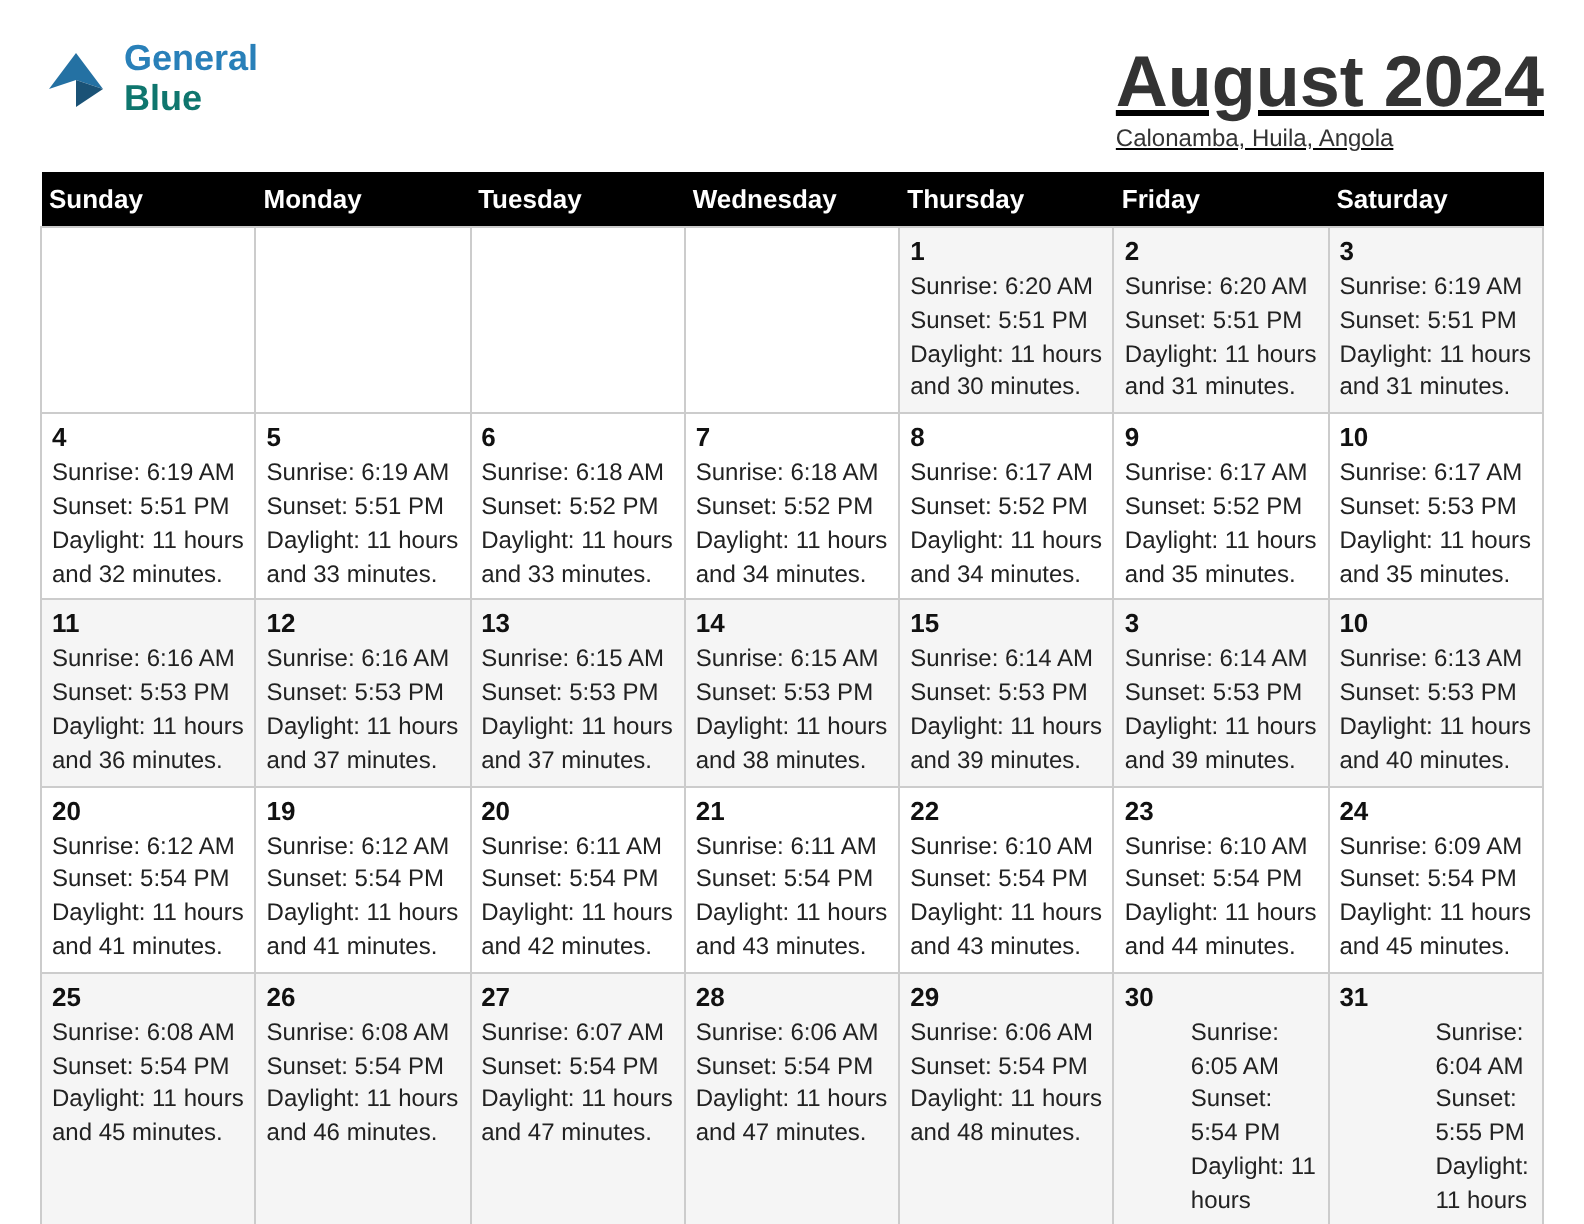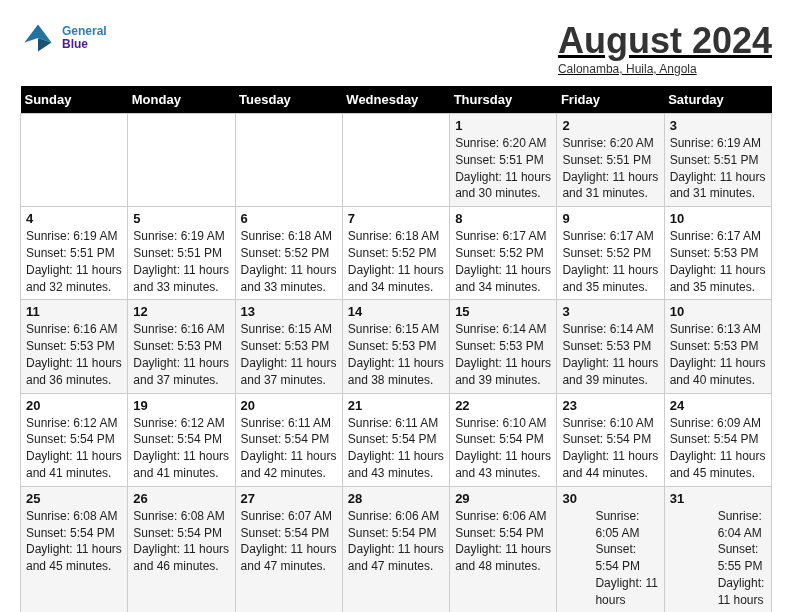--- a/index.html
+++ b/index.html
@@ -15,21 +15,21 @@
       justify-content: space-between;
       align-items: flex-start;
       margin-bottom: 10px;
     }
     .logo {
       display: flex;
       align-items: center;
       gap: 6px;
     }
     .logo-text {
-      font-size: 12px;
+      font-size: 18px;
       font-weight: bold;
       color: #1a5276;
       line-height: 1.1;
     }
     .logo-text span {
       color: #2980b9;
     }
     .logo-bird {
       width: 36px;
       height: 36px;
@@ -92,21 +92,21 @@
 <body>
 
 <div class="header">
   <div class="logo">
     <svg class="logo-bird" viewBox="0 0 40 40">
       <polygon points="20,5 35,25 20,20 5,25" fill="#2471a3"></polygon>
       <polygon points="20,20 35,25 20,35" fill="#1a5276"></polygon>
     </svg>
     <div class="logo-text">
       <div><span>General</span></div>
-      <div style="color:#4c1d95;">Blue</div>
+      <div style="color:#0f766e;">Blue</div>
     </div>
   </div>
   <div class="title-block">
     <div class="month-title">August 2024</div>
     <div class="location">Calonamba, Huila, Angola</div>
   </div>
 </div>
 
 <table>
   <thead>

